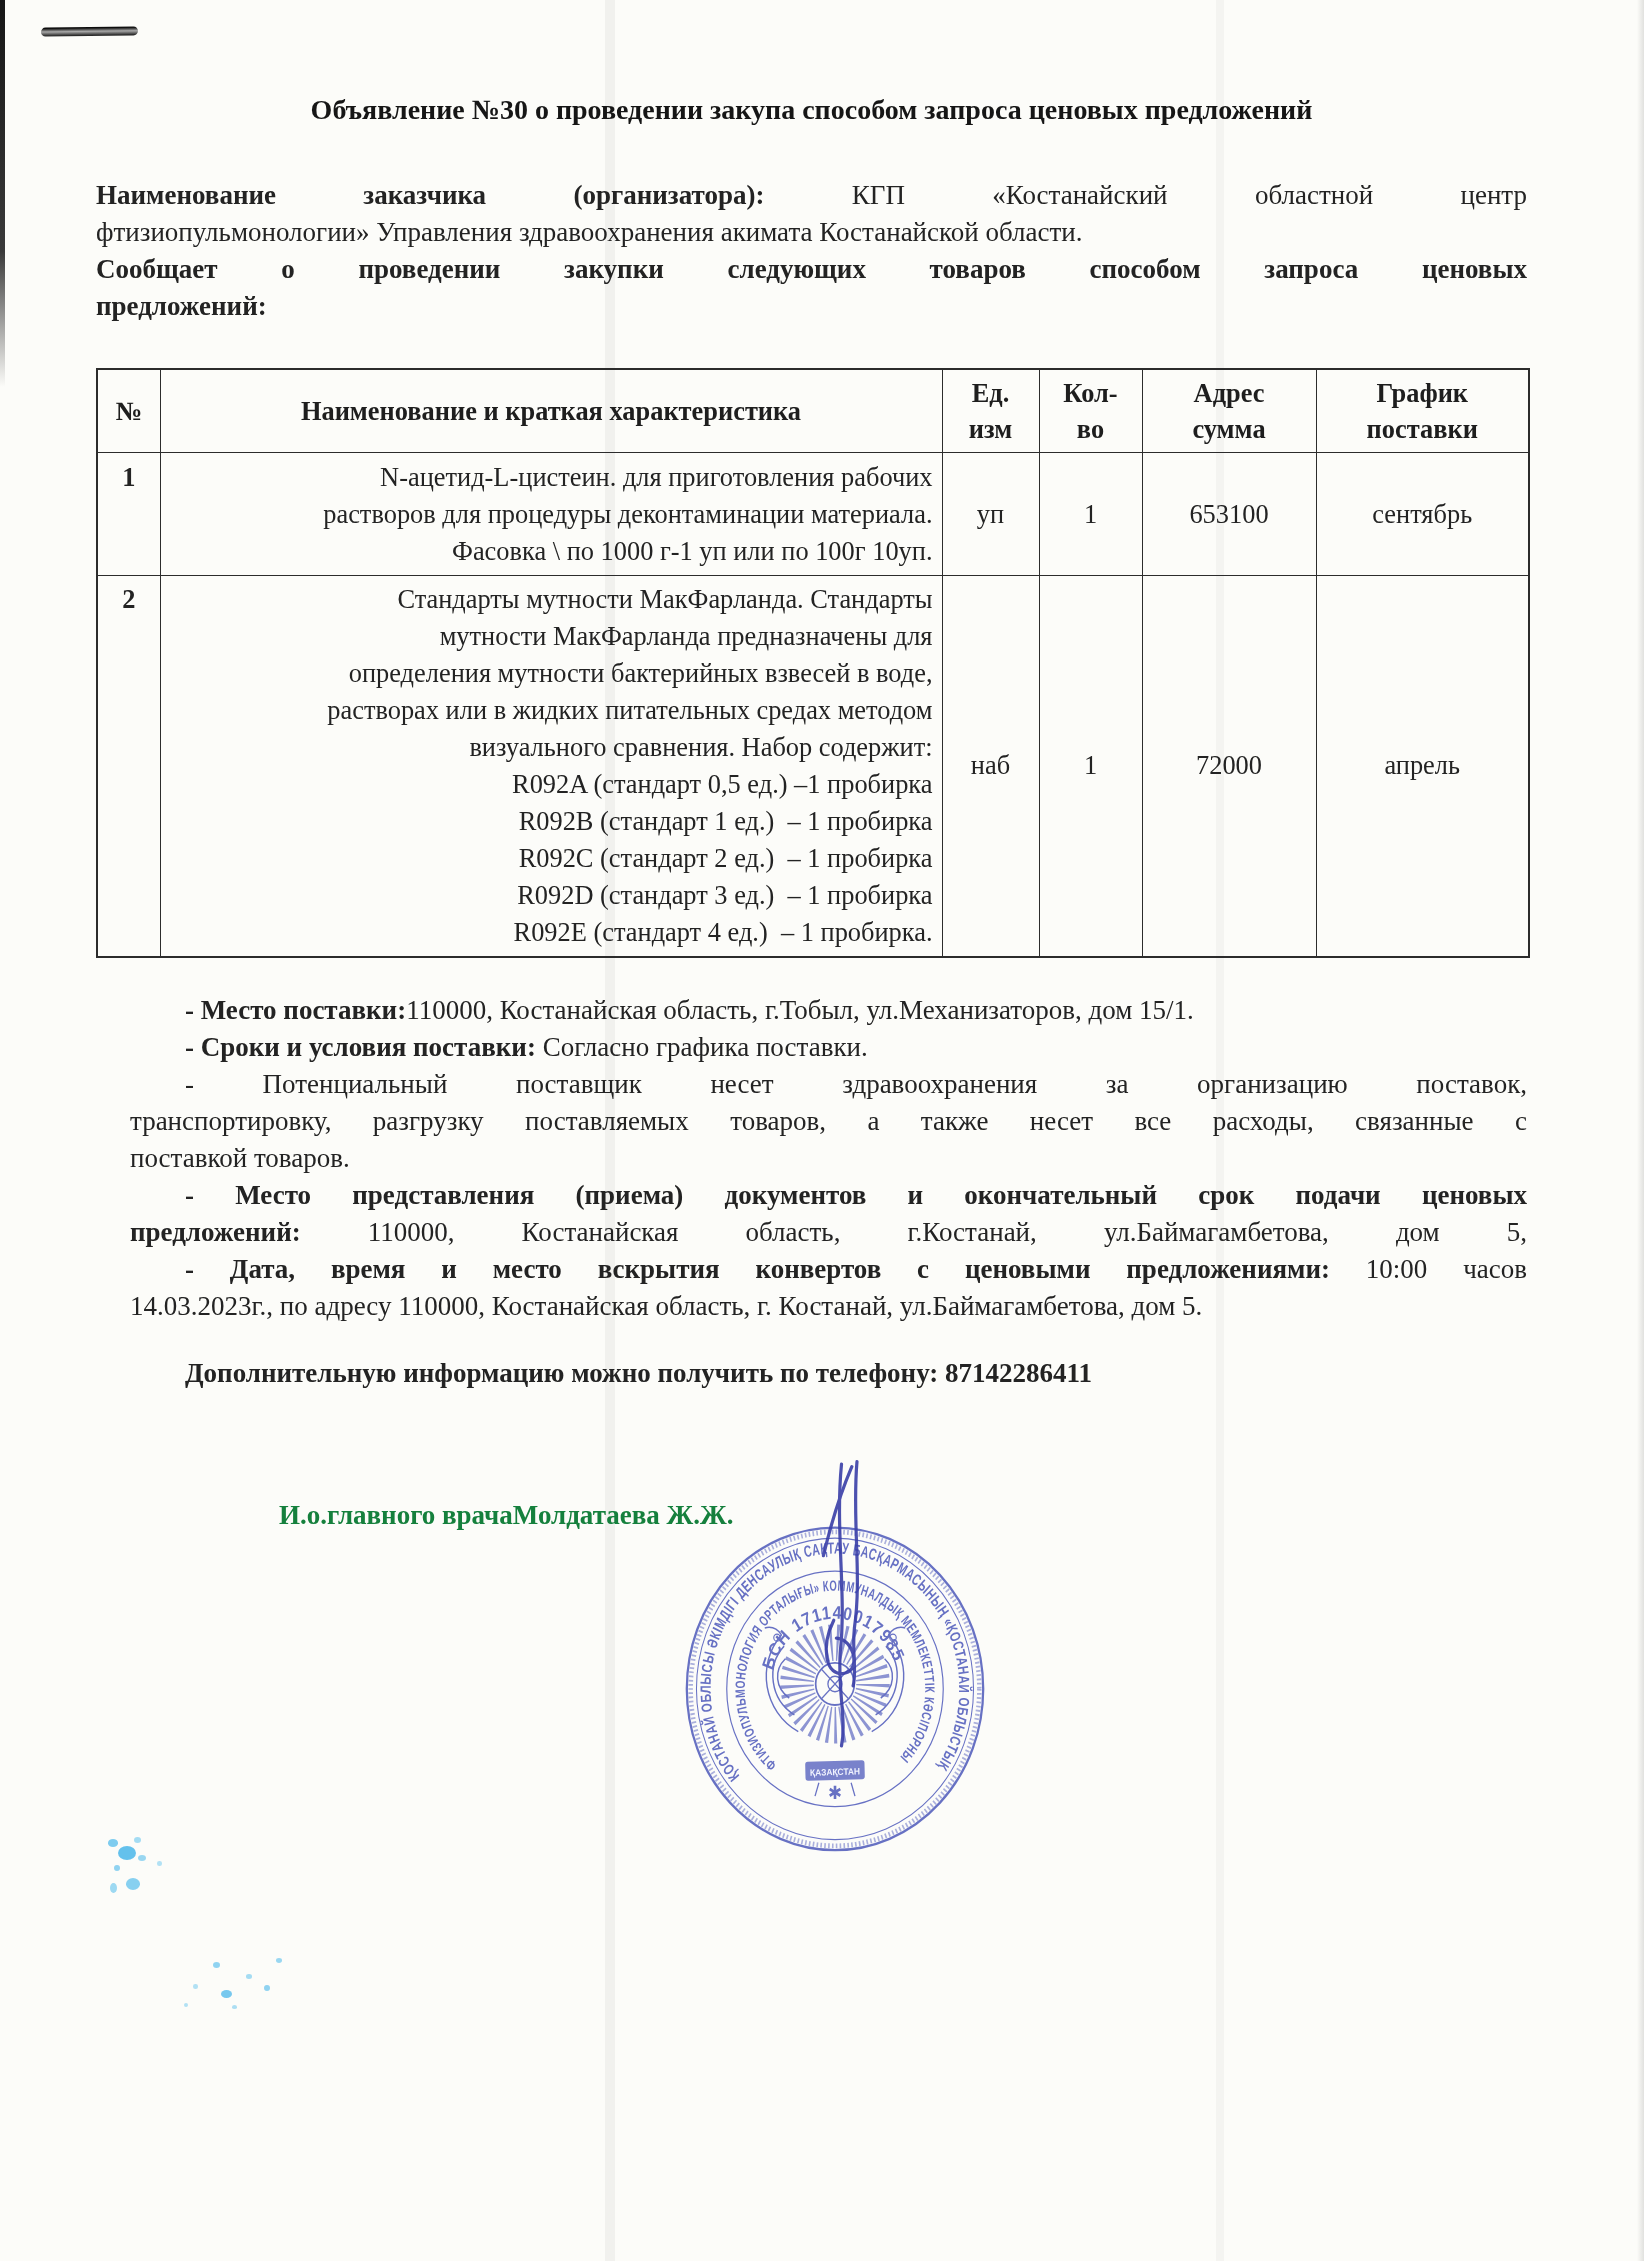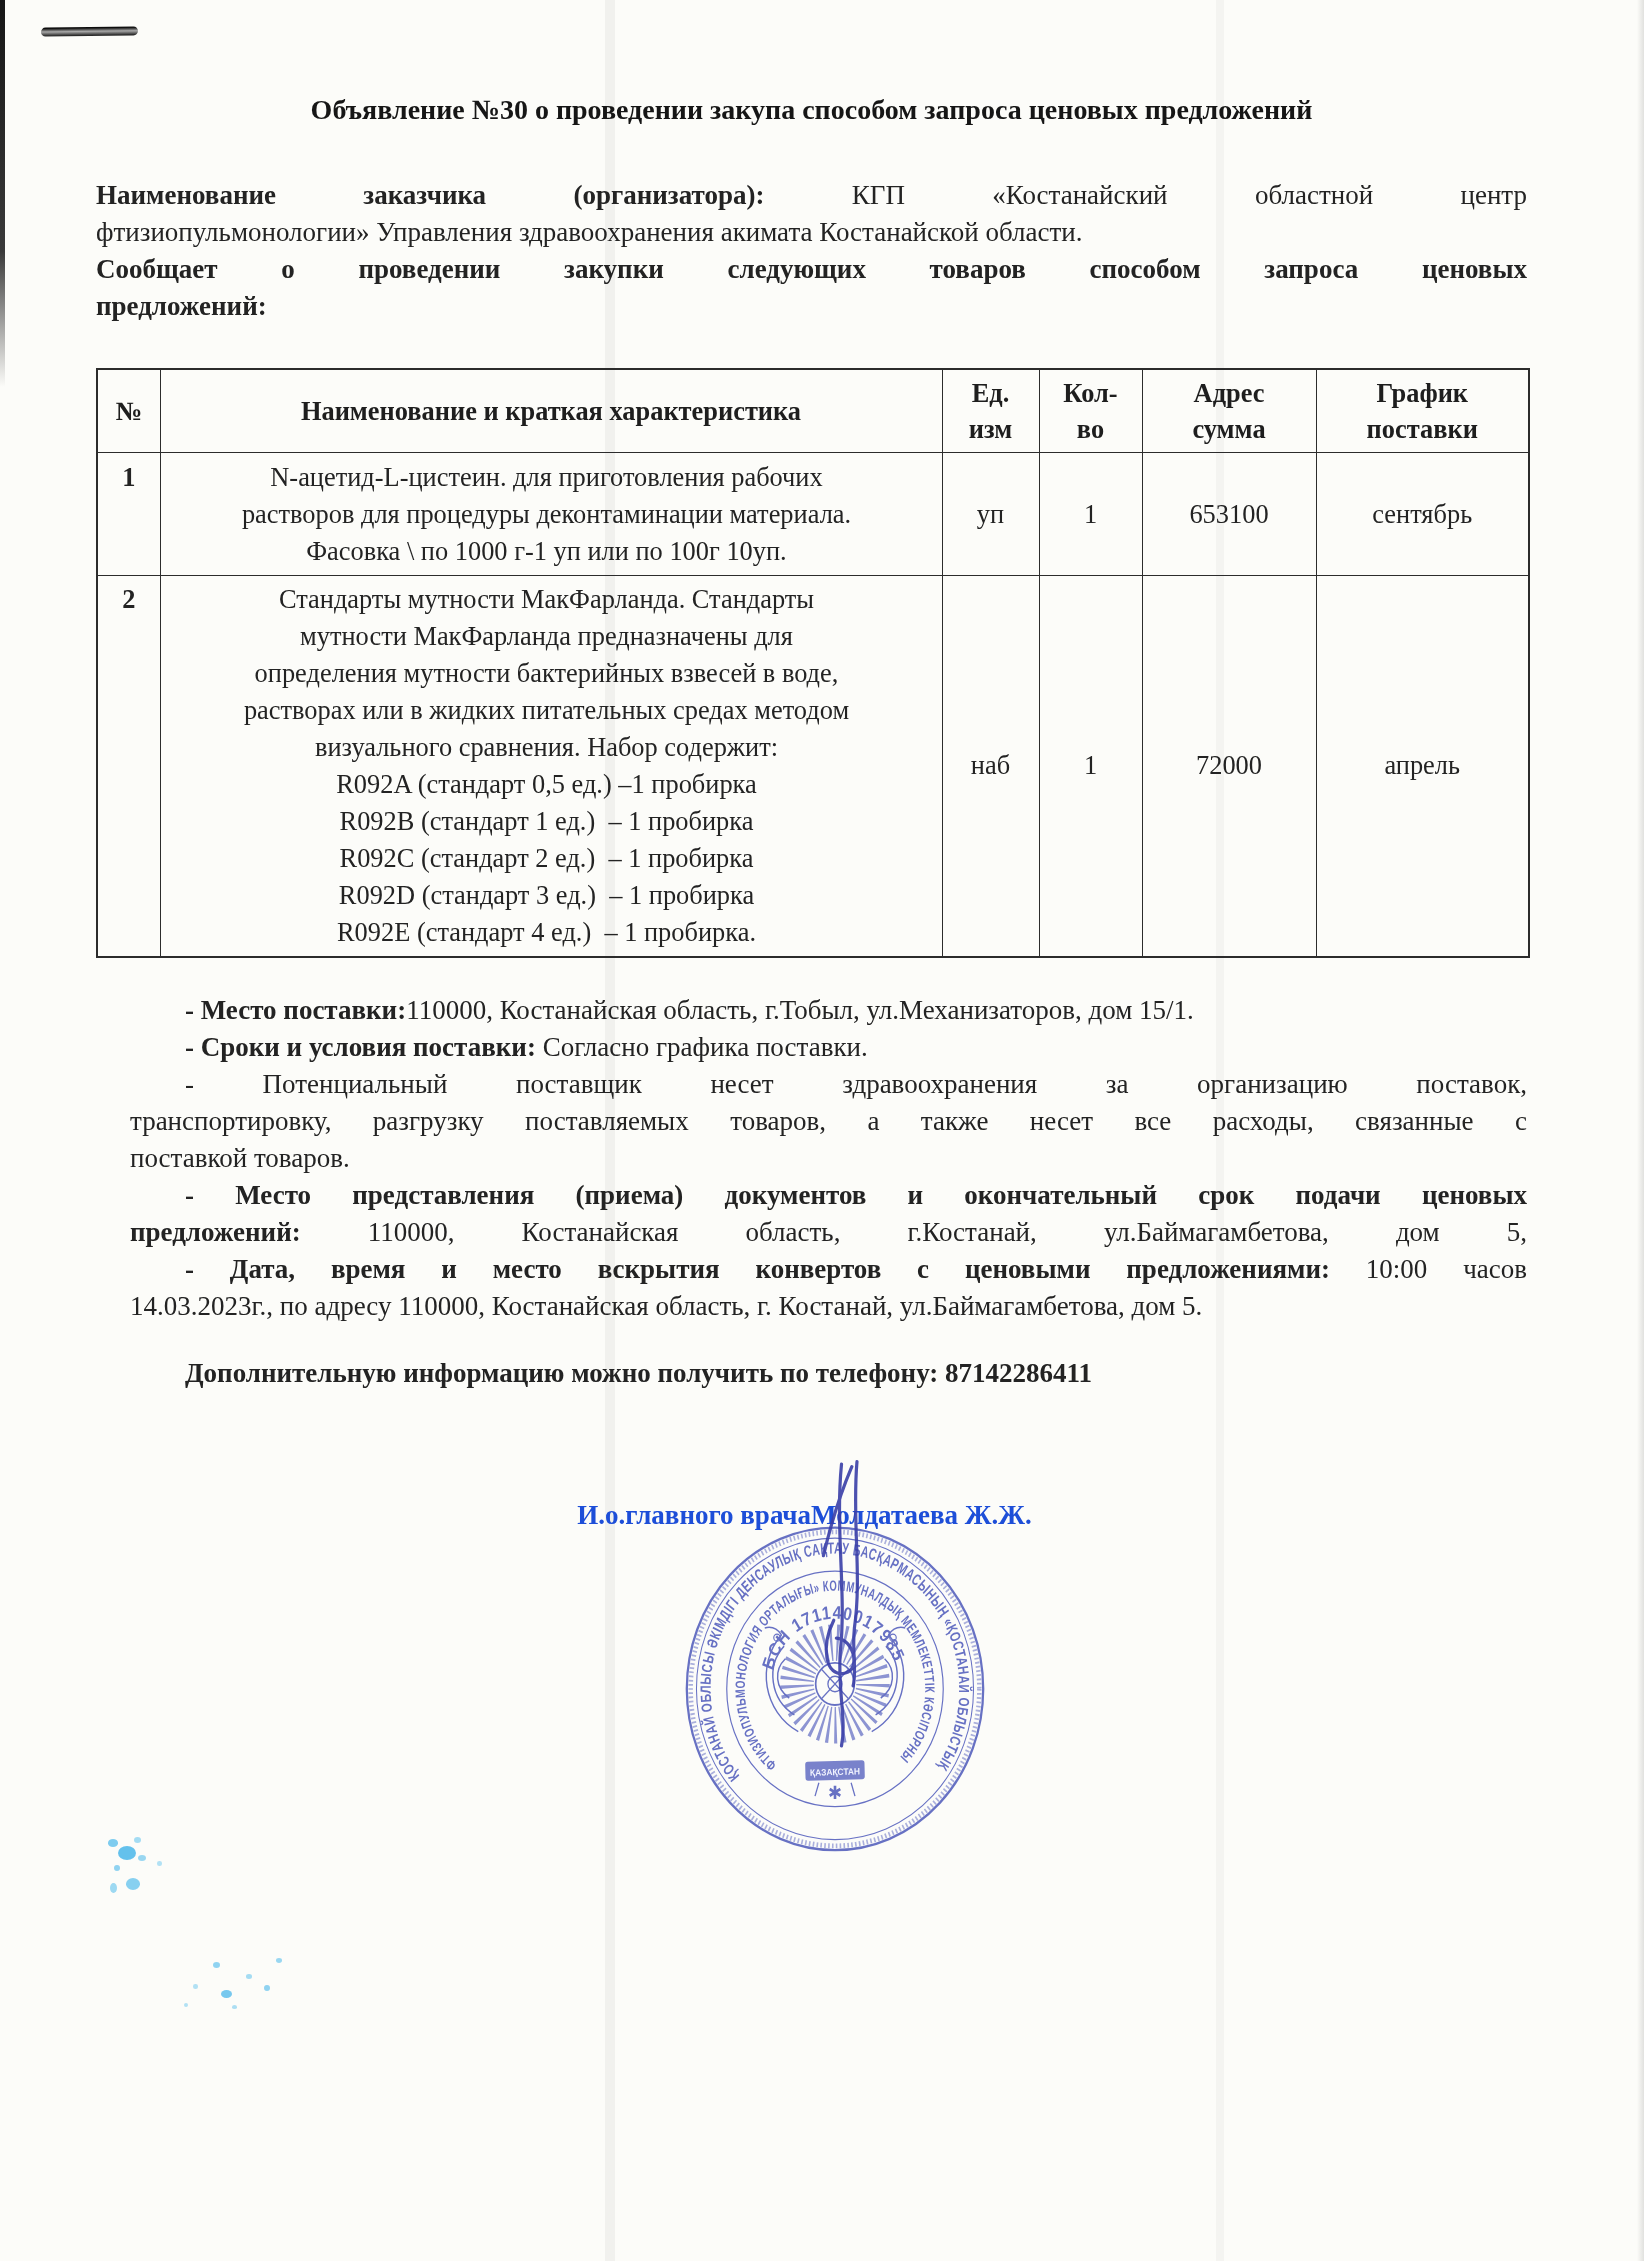--- a/index.html
+++ b/index.html
@@ -32,26 +32,26 @@
   th{font-size:26.4px;font-weight:bold;line-height:36px;text-align:center;
      vertical-align:middle;white-space:pre-line;padding:5.2px 3.9px;color:#1e1e1e;}
   td{font-size:26.4px;line-height:37px;padding:5.2px 9px;color:#232323;}
   .col-num{width:63px;}
   .col-name{width:782px;}
   .col-unit{width:97px;}
   .col-qty{width:103px;}
   .col-sum{width:174px;}
   .col-sched{width:213px;}
   td.cell-num{text-align:center;vertical-align:top;font-weight:bold;}
-  td.cell-name{text-align:center;vertical-align:top;white-space:pre-wrap;padding-left:0;}
+  td.cell-name{text-align:right;vertical-align:top;white-space:pre-wrap;padding-left:0;}
   td.cell-mid{text-align:center;vertical-align:middle;}
   .terms{margin-top:34px;margin-left:34px;}
   .phone-line{margin-top:30px;text-indent:89px;}
-  .sig-row{display:flex;justify-content:center;margin-top:108px;
-    padding-left:183px;padding-right:197px;font-size:27px;font-weight:bold;color:#1d4ed8;}
+  .sig-row{display:flex;justify-content:flex-start;margin-top:108px;
+    padding-left:183px;padding-right:197px;font-size:27px;font-weight:bold;color:#15803d;}
   .stamp-wrap{position:absolute;left:681px;top:1521px;width:308px;height:337px;
     filter:blur(0.3px);pointer-events:none;}
   .sig-wrap{position:absolute;left:795px;top:1459px;width:113px;height:303px;pointer-events:none;}
   .speck{position:absolute;border-radius:50%;filter:blur(0.6px);pointer-events:none;}
 </style>
 </head>
 <body>
 
 <div class="scan-streak streak-a"></div>
 <div class="scan-streak streak-b"></div>

